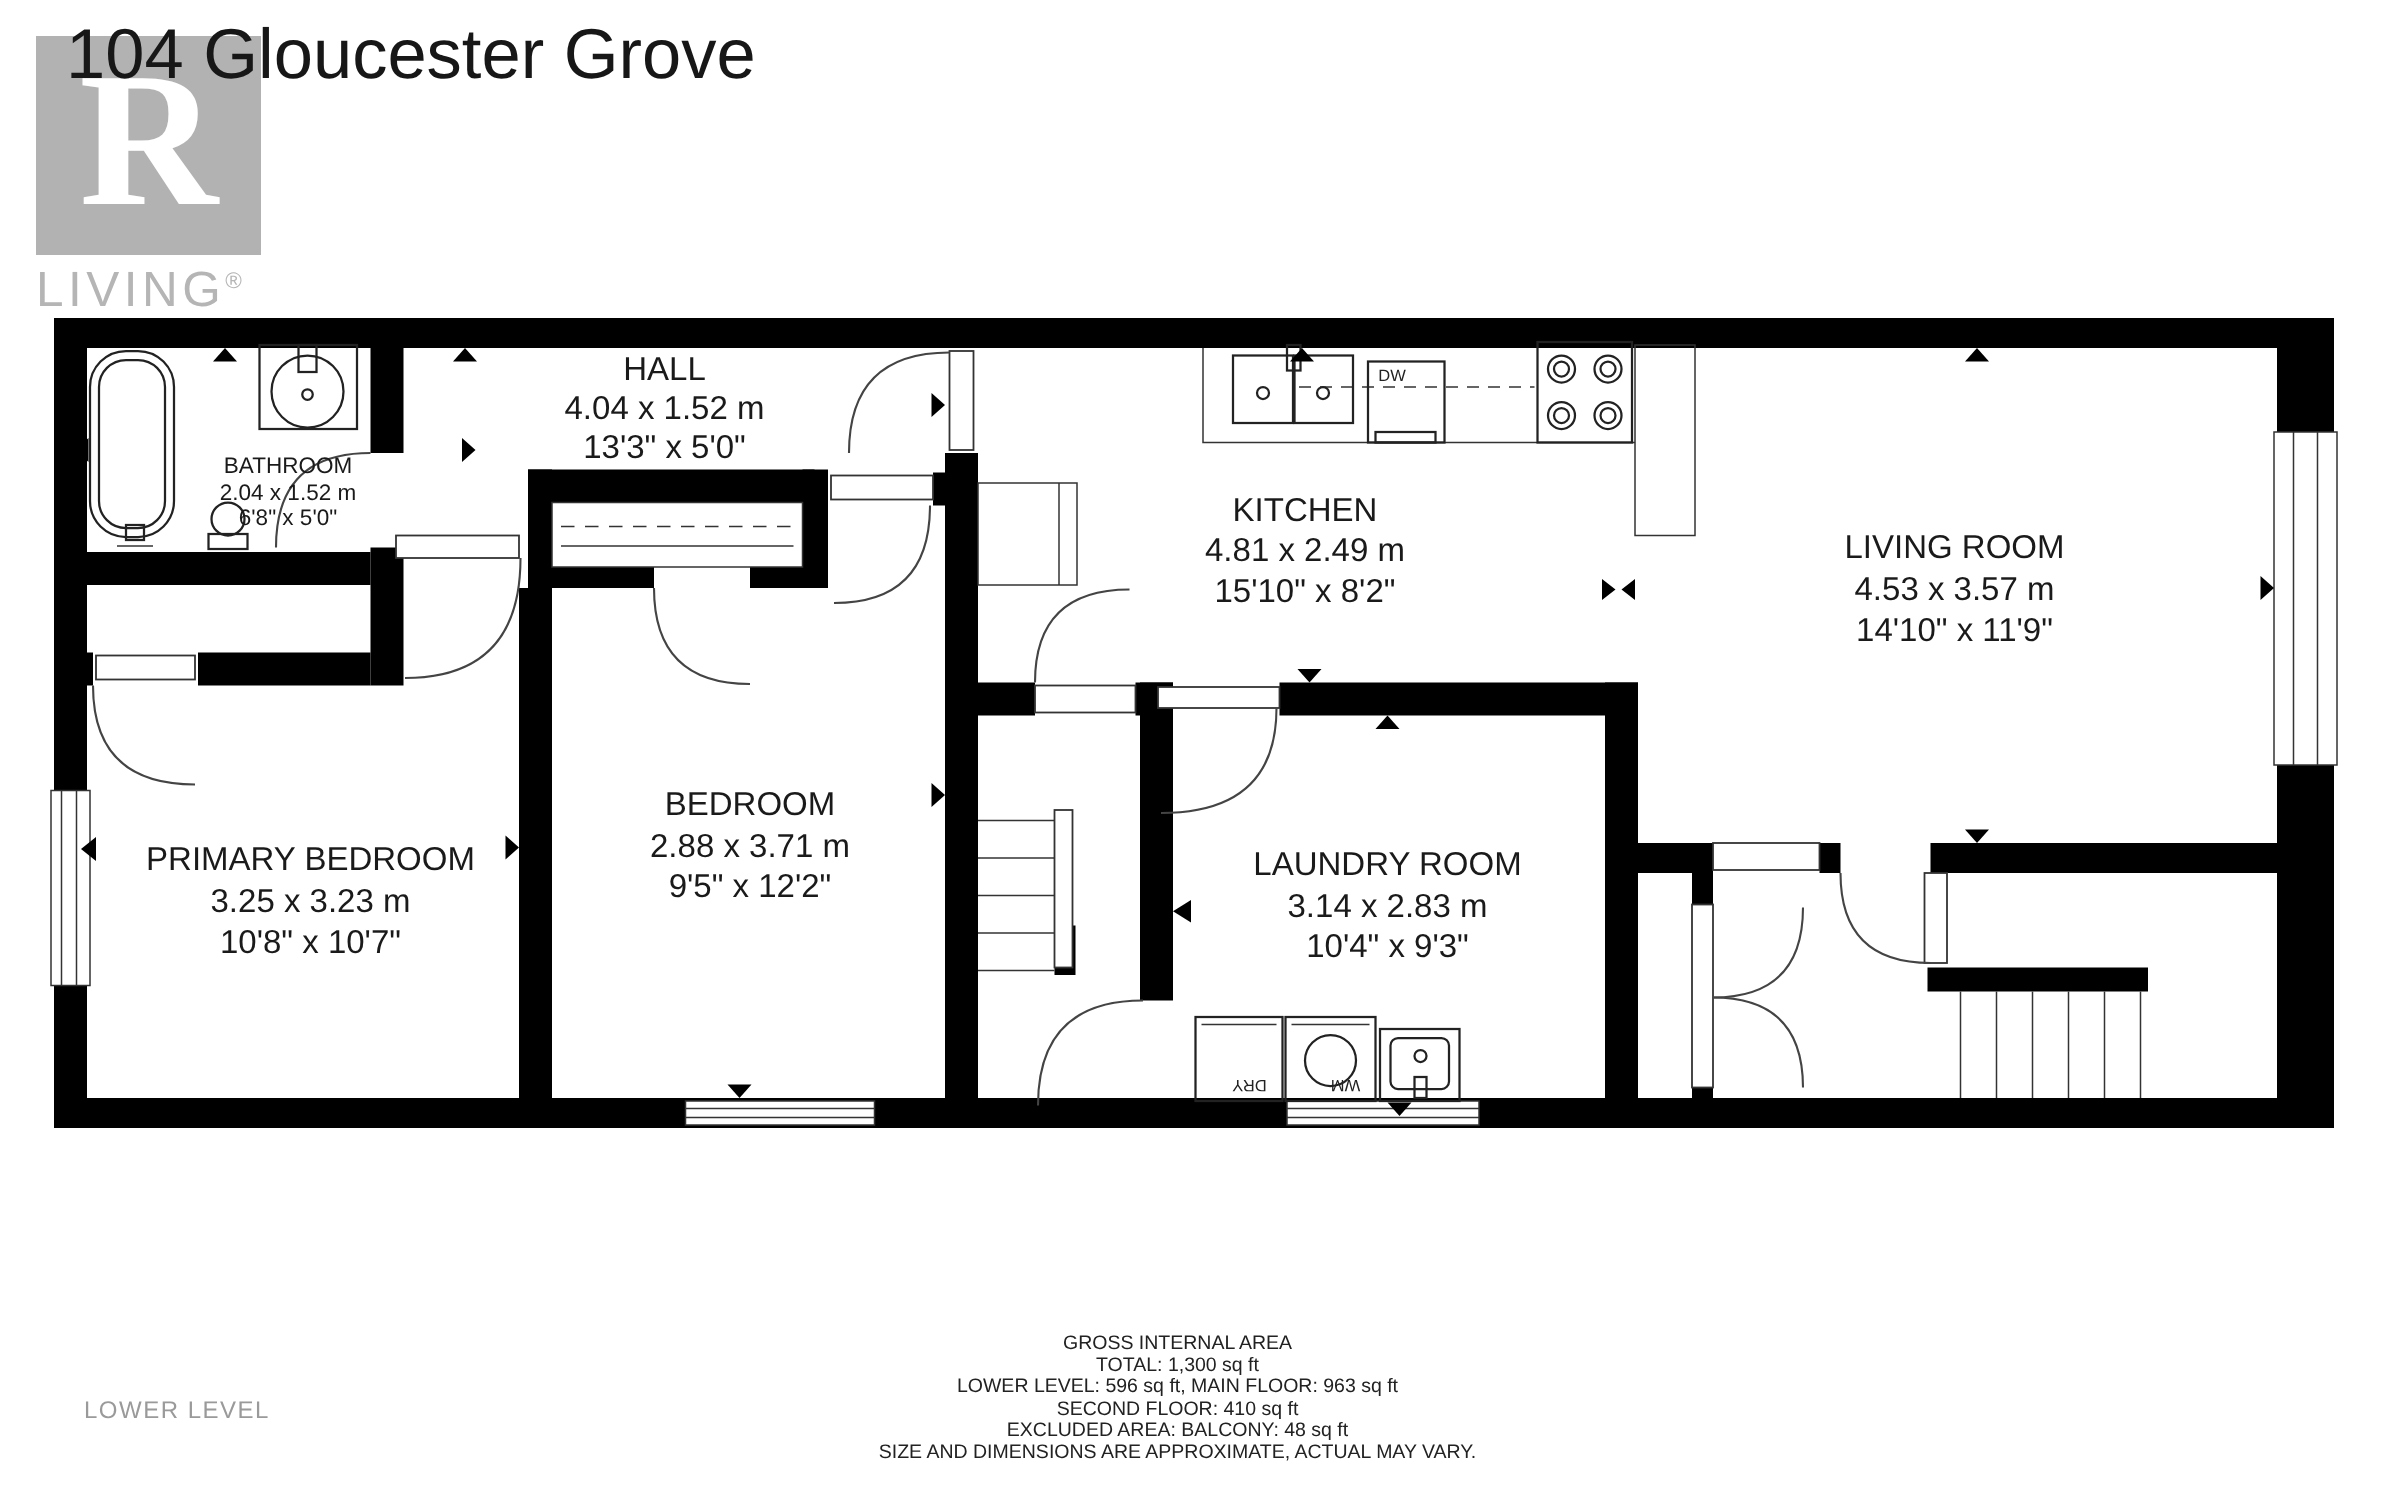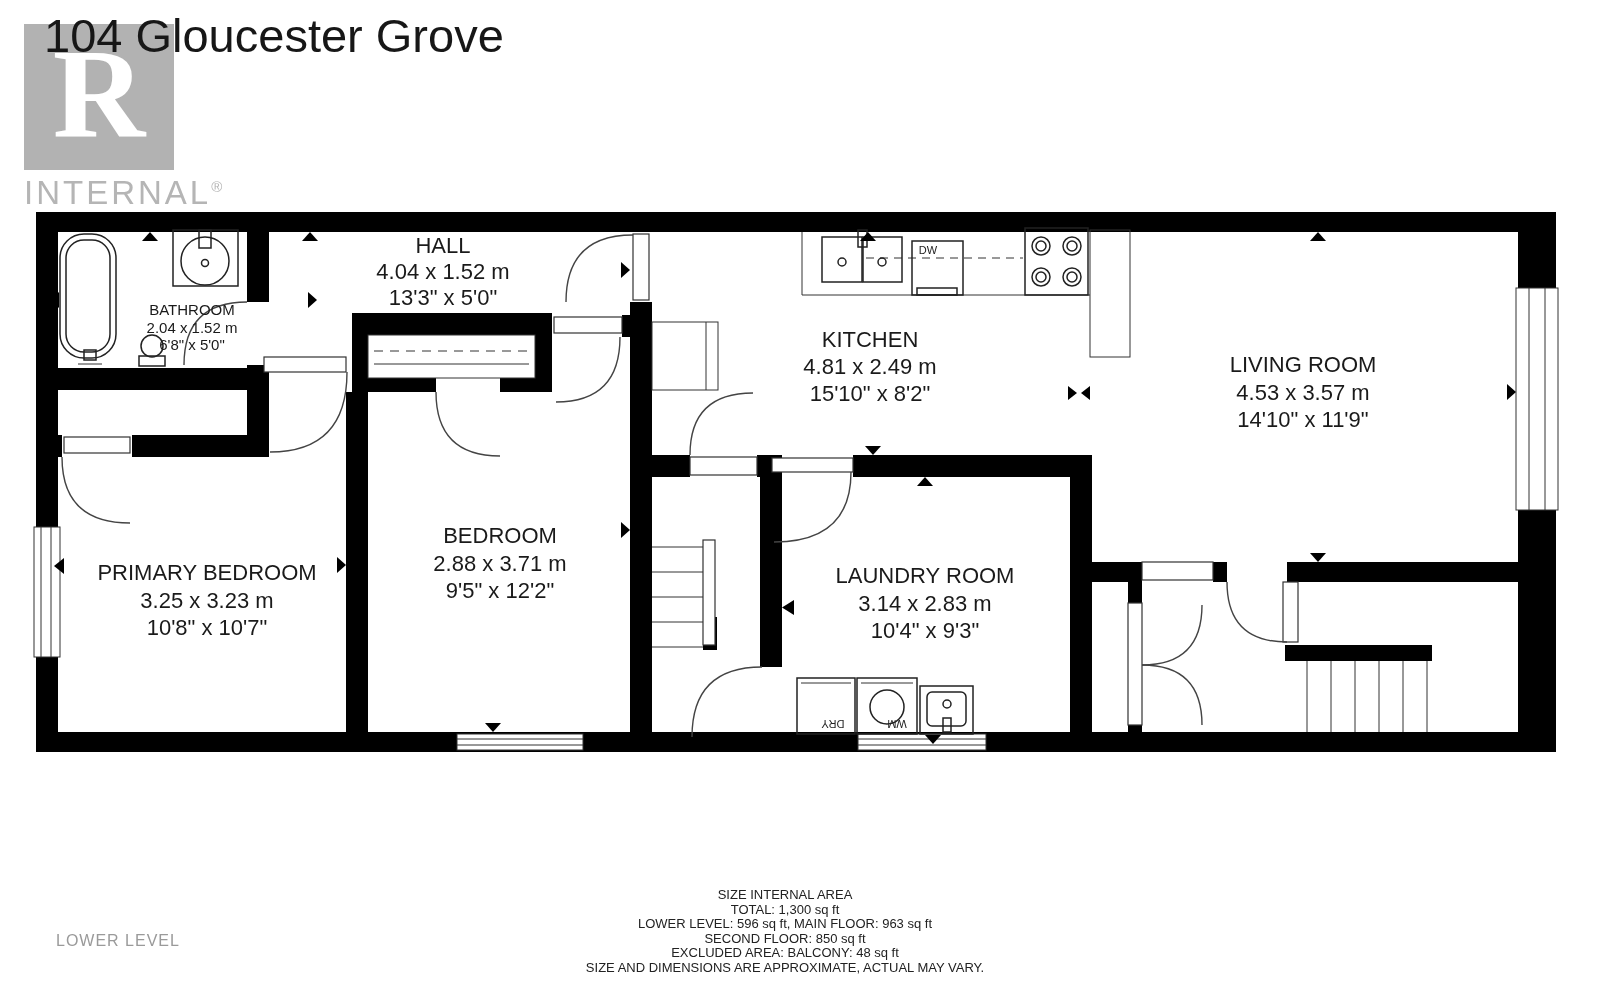--- a/index.html
+++ b/index.html
@@ -43,21 +43,21 @@
 </style>
 </head>
 <body>
 
 <div class="page">
 
   <div class="logo">
     <div class="logo-box">
       <span class="logo-r">R</span>
     </div>
-    <div class="logo-text"><span>INTERNAL</span><sup>®</sup></div>
+    <div class="logo-text"><span>LIVING</span><sup>®</sup></div>
   </div>
 
   <h1 class="title">104 Gloucester Grove</h1>
 
   <svg class="plan" width="1600" height="1000" viewBox="0 0 1600 1000">
 
     <g>
 
       <rect class="wall" x="36" y="212" width="1520" height="20"></rect>
       <rect class="wall" x="36" y="212" width="22" height="315"></rect>
@@ -292,23 +292,23 @@
     </g>
     <g>
       <text class="room-name" x="925" y="583">LAUNDRY ROOM</text>
       <text class="room-dim" x="925" y="611">3.14 x 2.83 m</text>
       <text class="room-dim" x="925" y="638">10'4" x 9'3"</text>
     </g>
   </svg>
 
 
   <div class="footer">
-    <div>SIZE INTERNAL AREA</div>
+    <div>GROSS INTERNAL AREA</div>
     <div>TOTAL: 1,300 sq ft</div>
     <div>LOWER LEVEL: 596 sq ft, MAIN FLOOR: 963 sq ft</div>
-    <div>SECOND FLOOR: 850 sq ft</div>
+    <div>SECOND FLOOR: 410 sq ft</div>
     <div>EXCLUDED AREA: BALCONY: 48 sq ft</div>
     <div>SIZE AND DIMENSIONS ARE APPROXIMATE, ACTUAL MAY VARY.</div>
   </div>
 
   <div class="level">LOWER LEVEL</div>
 
 </div>
 
 </body></html>

